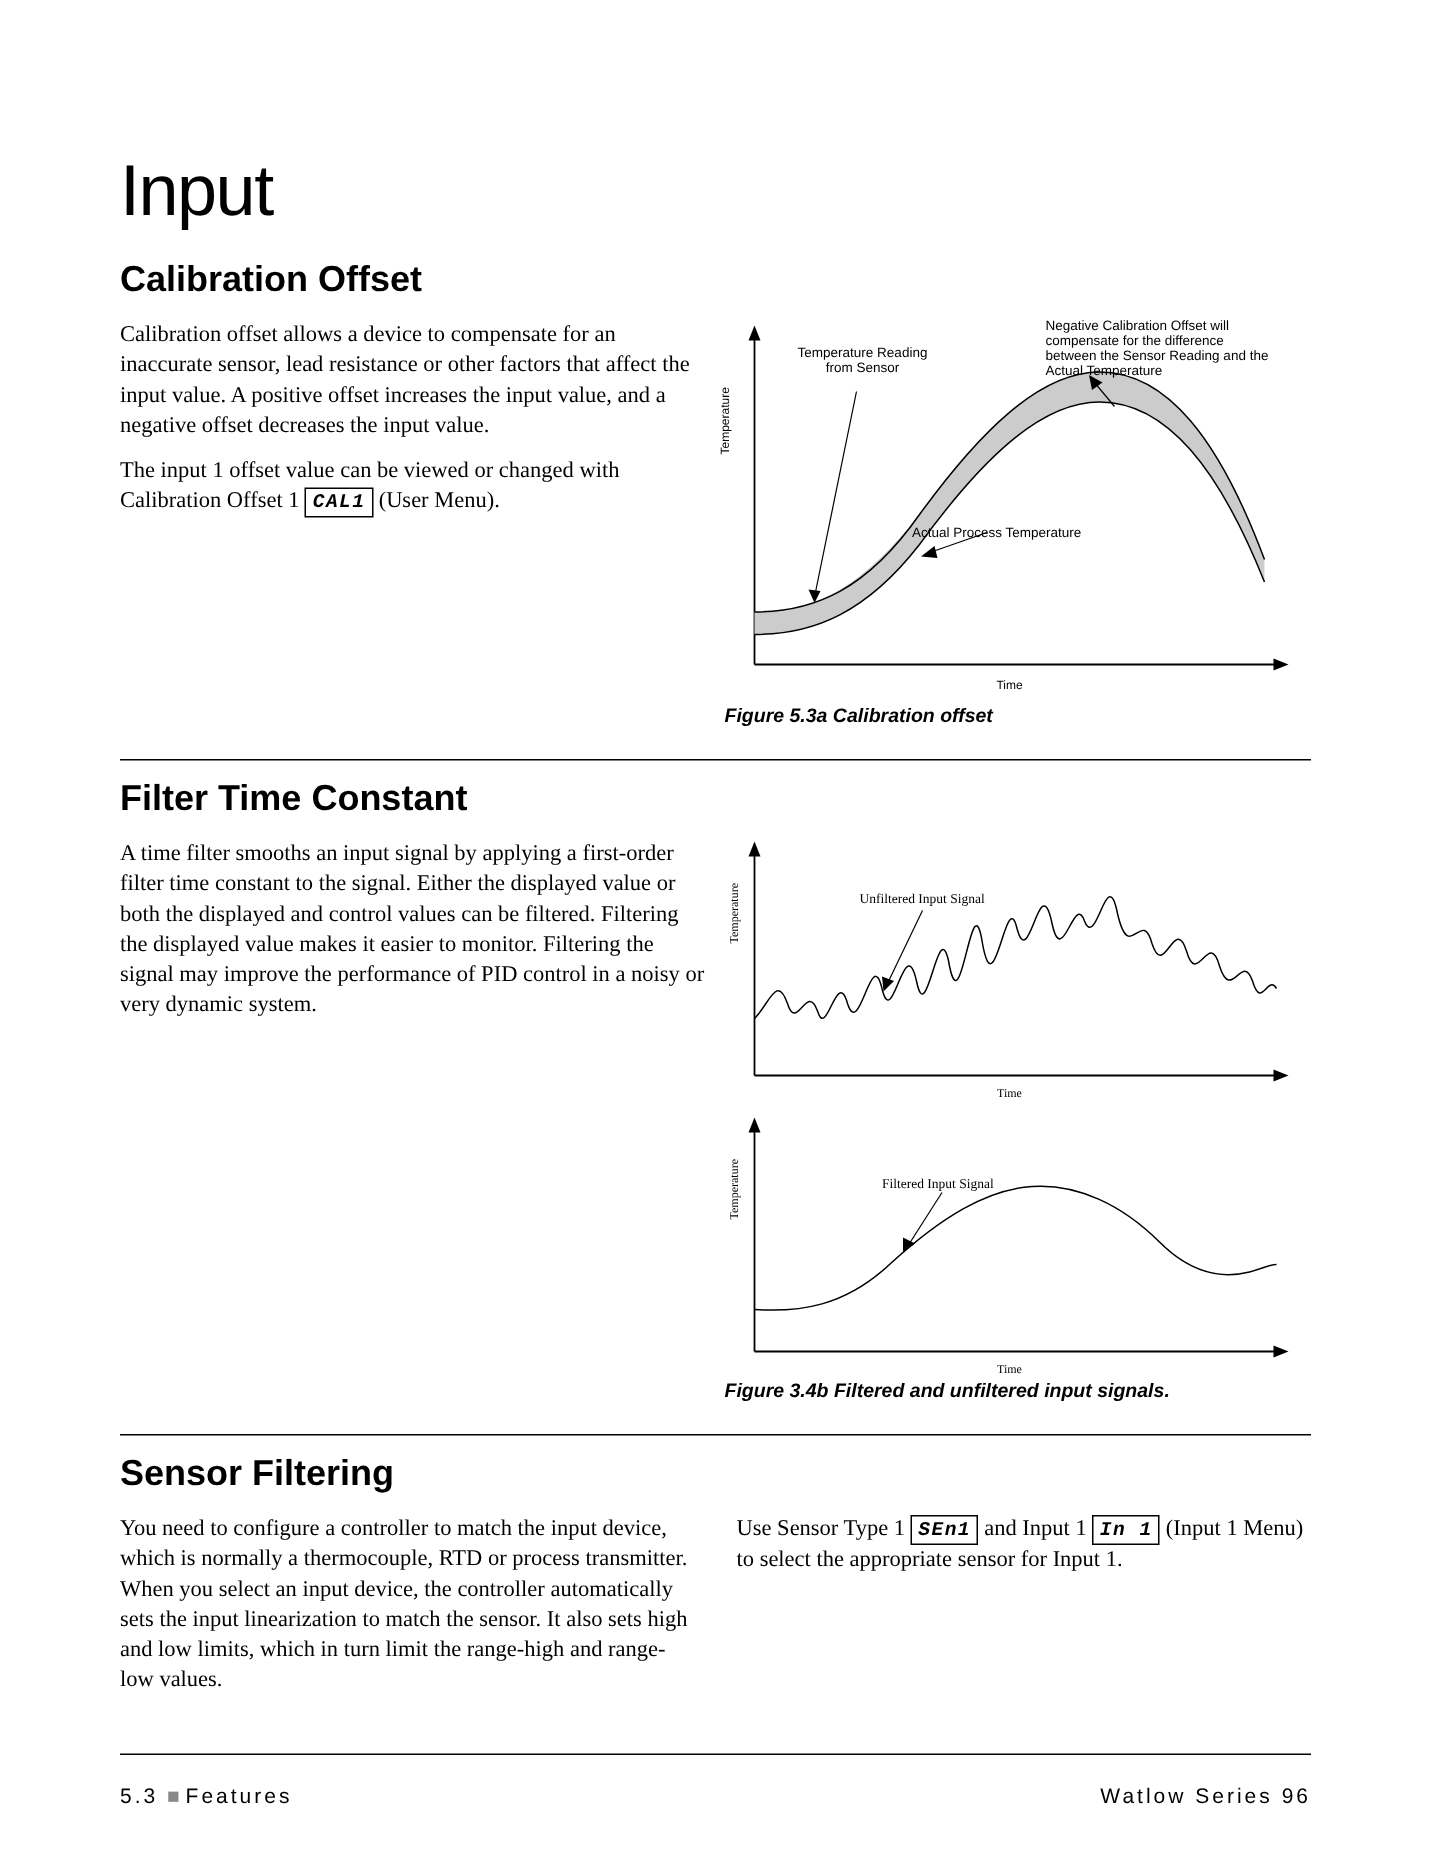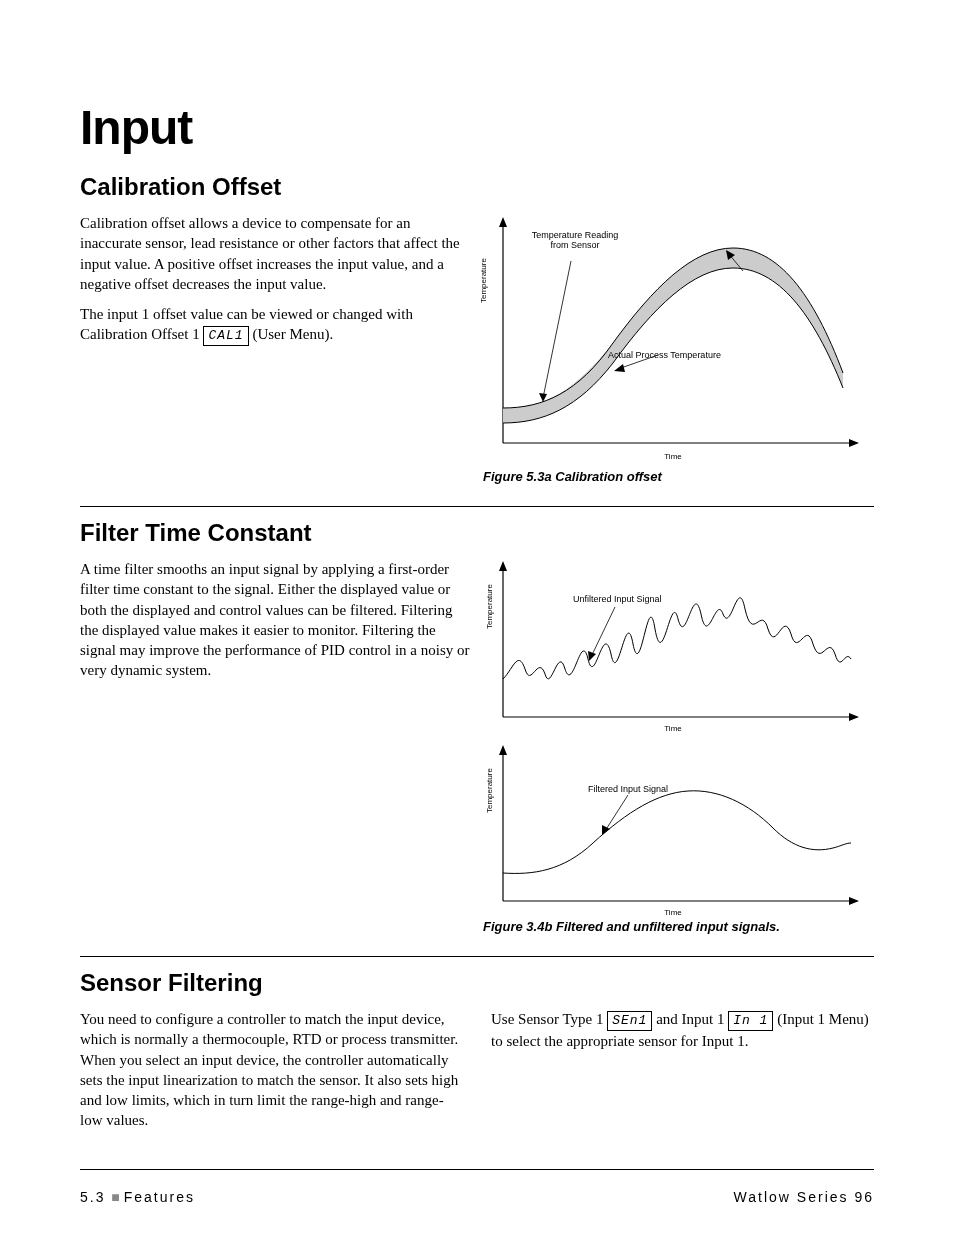--- a/index.html
+++ b/index.html
@@ -8,21 +8,21 @@
     height: 1235px;
     background: #fff;
     font-family: Georgia, 'Times New Roman', serif;
     color: #000;
     padding: 100px 80px 30px 80px;
     position: relative;
   }
   .page-title {
     font-family: Arial, Helvetica, sans-serif;
     font-size: 48px;
-    font-weight: 700;
+    font-weight: 400;
     margin-bottom: 18px;
     letter-spacing: -1px;
   }
   .section-heading {
     font-family: Liberation Sans, sans-serif;
     font-size: 24px;
     font-weight: 700;
     margin-bottom: 12px;
   }
   .two-col {
@@ -39,21 +39,21 @@
   .body-text {
     font-size: 15px;
     line-height: 1.35;
     margin-bottom: 10px;
   }
   .param-box {
     display: inline-block;
     border: 1px solid #000;
     padding: 0 4px;
     font-family: 'Courier New', monospace;
-    font-weight: normal;
+    font-weight: bold;
     font-size: 13px;
     vertical-align: baseline;
     letter-spacing: 1px;
     font-style: italic;
   }
   .figure-caption {
     font-family: Arial, Helvetica, sans-serif;
     font-size: 13px;
     font-weight: 700;
     margin-top: 6px;
@@ -99,21 +99,21 @@
     font-size: 8px;
   }
   .fig-a .axis-x-label {
     position: absolute; bottom: 2px; left: 50%; transform: translateX(-50%);
     font-size: 8px;
   }
   
   .fig-b {
     width: 380px;
     position: relative;
-    font-family: Liberation Sans, sans-serif;
+    font-family: Liberation Serif, serif;
   }
   .fig-b .panel { position: relative; width: 380px; height: 170px; }
   .fig-b svg { position: absolute; top: 0; left: 0; }
   .fig-b .label-small { position: absolute; font-size: 9px; line-height: 1.1; }
   .fig-b .axis-y-label {
     position: absolute; left: 2px; top: 70px;
     transform: rotate(-90deg); transform-origin: left top;
     font-size: 8px;
   }
   .fig-b .axis-x-label {
@@ -170,20 +170,21 @@
                  C 295 55, 330 100, 360 175" fill="none" stroke="#000" stroke-width="1"></path>
 
         <line x1="88" y1="48" x2="60" y2="185" stroke="#000" stroke-width="0.8"></line>
         <polygon points="60,189 56,180 64,181" fill="#000"></polygon>
         <line x1="175" y1="142" x2="135" y2="156" stroke="#000" stroke-width="0.8"></line>
         <polygon points="131,158 140,151 142,159" fill="#000"></polygon>
         <line x1="260" y1="58" x2="245" y2="40" stroke="#000" stroke-width="0.8"></line>
         <polygon points="243,37 245,47 252,42" fill="#000"></polygon>
       </svg>
       <div class="label-small" style="left:42px; top:18px; width:100px;">Temperature Reading from Sensor</div>
+      <div class="label-small" style="left:214px; top:0px; width:150px; text-align:left;">Negative Calibration Offset will compensate for the difference between the Sensor Reading and the Actual Temperature</div>
       <div class="label-small" style="left:125px; top:138px; width:150px; text-align:left;">Actual Process Temperature</div>
       <div class="axis-y-label">Temperature</div>
       <div class="axis-x-label">Time</div>
     </div>
     <div class="figure-caption">Figure 5.3a Calibration offset</div>
   </div>
 </div>
 
 <hr class="hr">
 

